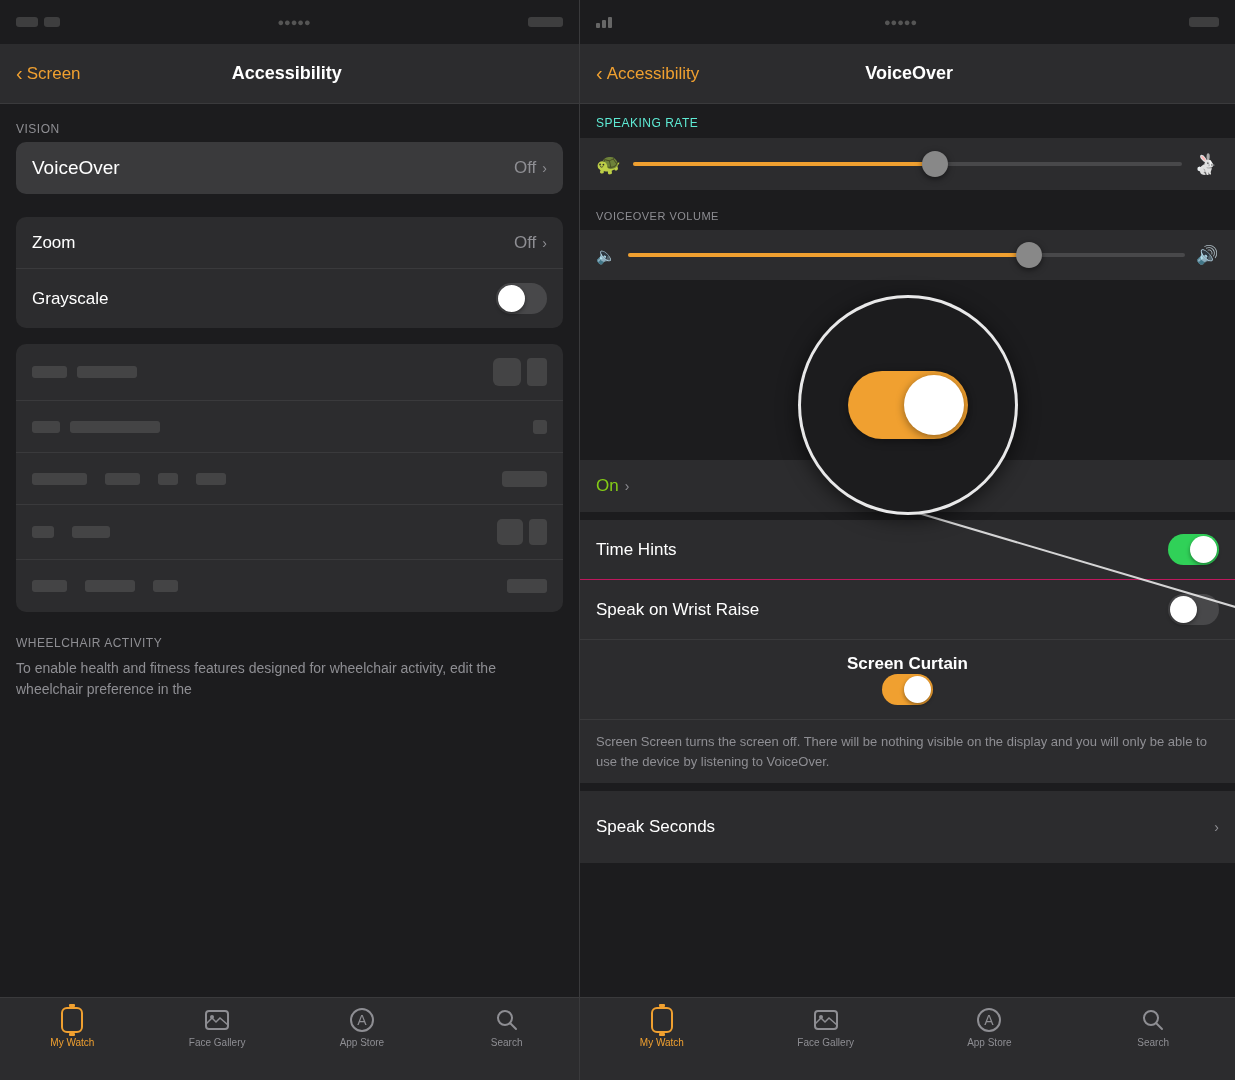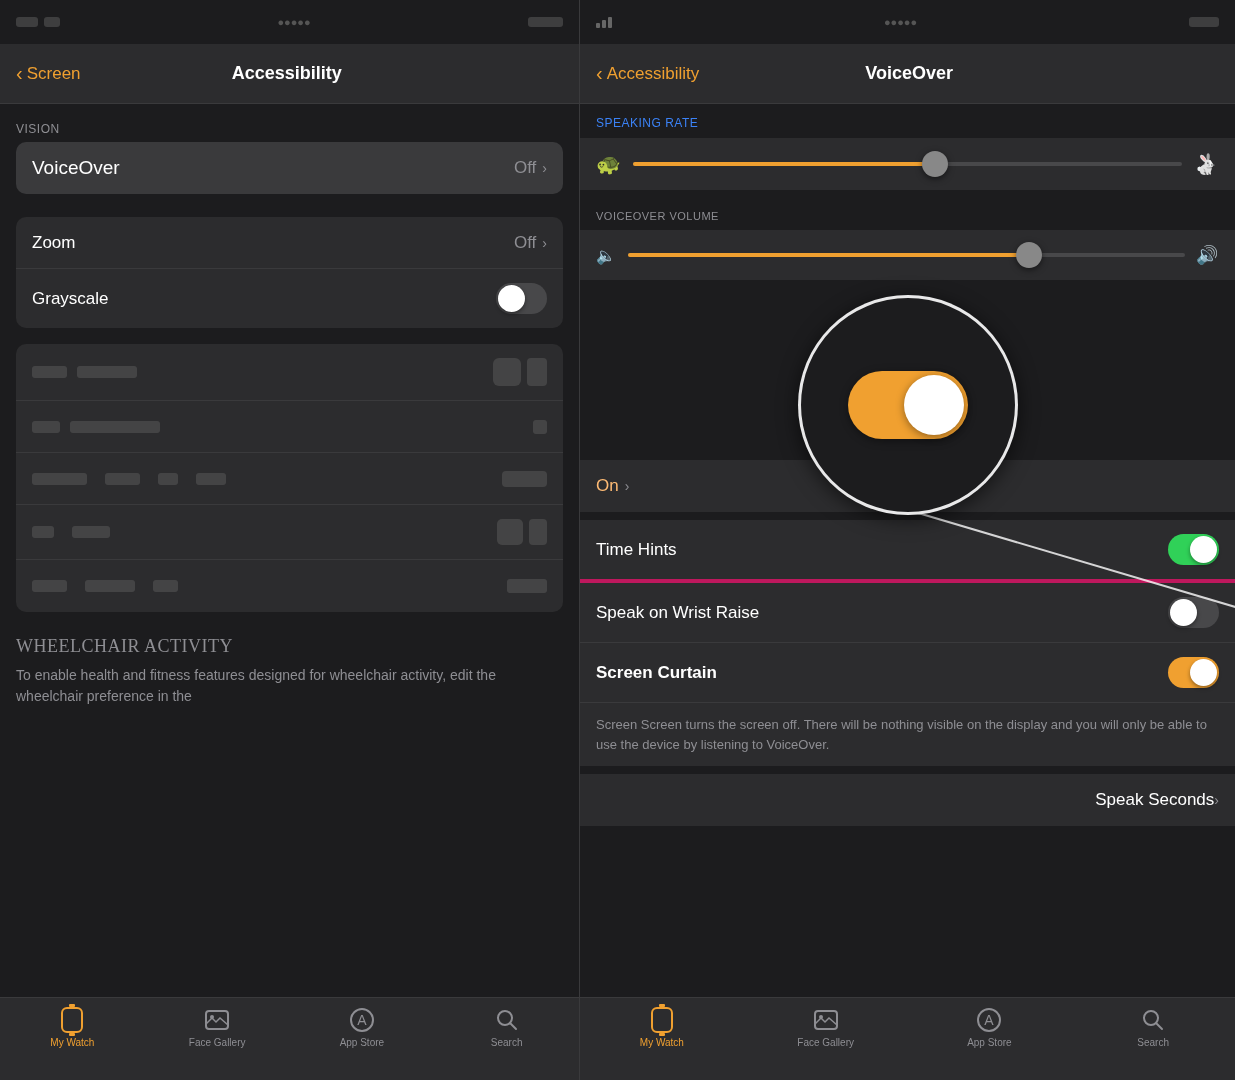--- a/index.html
+++ b/index.html
@@ -192,26 +192,25 @@
       display: flex;
       gap: 6px;
     }
 
     
     .wheelchair-section {
       padding: 16px 16px 8px 16px;
     }
 
     .wheelchair-header {
-      font-size: 18px;
+      font-size: 12px;
       color: #8e8e93;
       letter-spacing: 0.5px;
       text-transform: uppercase;
       margin-bottom: 8px;
-      font-family: Liberation Serif, serif;
     }
 
     .wheelchair-text {
       font-size: 14px;
       color: #8e8e93;
       line-height: 1.5;
     }
 
     
     .tab-bar {
@@ -340,21 +339,21 @@
     }
 
     
     .rate-section {
       padding: 12px 0 0 0;
     }
 
     .rate-section-label {
       padding: 0 16px 8px 16px;
       font-size: 12px;
-      color: #3b82f6;
+      color: #5eead4;
       letter-spacing: 0.5px;
       text-transform: uppercase;
     }
 
     .slider-row {
       background: #2c2c2e;
       padding: 14px 16px;
       display: flex;
       align-items: center;
       gap: 12px;
@@ -515,35 +514,34 @@
     }
 
     .row-label-bold {
       font-size: 17px;
       color: #fff;
       font-weight: 600;
       flex: 1;
     }
 
     .row-value-gray {
-      color: #fdba74;
+      color: #84cc16;
       font-size: 17px;
       margin-right: 6px;
     }
 
     .speak-seconds-section {
       margin-top: 8px;
     }
 
     .speak-seconds-row {
       background: #2c2c2e;
       display: flex;
       align-items: center;
-      padding: 16px 16px;
-      text-align: right;
+      padding: 26px 16px;
     }
 
     
     .svg-connector {
       position: absolute;
       top: 0;
       left: 0;
       width: 100%;
       height: 100%;
       pointer-events: none;
@@ -755,27 +753,27 @@
       </div>
     </div>
 
     <div style="margin-top: 8px;">
       <div class="single-row">
         <span class="row-label-white">Time Hints</span>
         <div class="toggle on">
           <div class="toggle-thumb"></div>
         </div>
       </div>
-      <div class="single-row" style="border-top: 4px solid #be185d;">
+      <div class="single-row" style="border-top: 1px solid #be185d;">
         <span class="row-label-white">Speak on Wrist Raise</span>
         <div class="toggle off">
           <div class="toggle-thumb"></div>
         </div>
       </div>
-      <div class="single-row" style="border-top: 1px solid #3a3a3c; background: #2c2c2e;">
+      <div class="single-row" style="border-top: 1px solid #3a3a3c; background: #2c2c2e; flex-direction: column;">
         <span class="row-label-bold">Screen Curtain</span>
         <div class="toggle on" style="background: #f0a030;">
           <div class="toggle-thumb"></div>
         </div>
       </div>
     </div>
 
     <div class="curtain-description">
       <span class="curtain-desc-text">Screen Screen turns the screen off. There will be nothing visible on the display and you will only be able to use the device by listening to VoiceOver.</span>
     </div>

